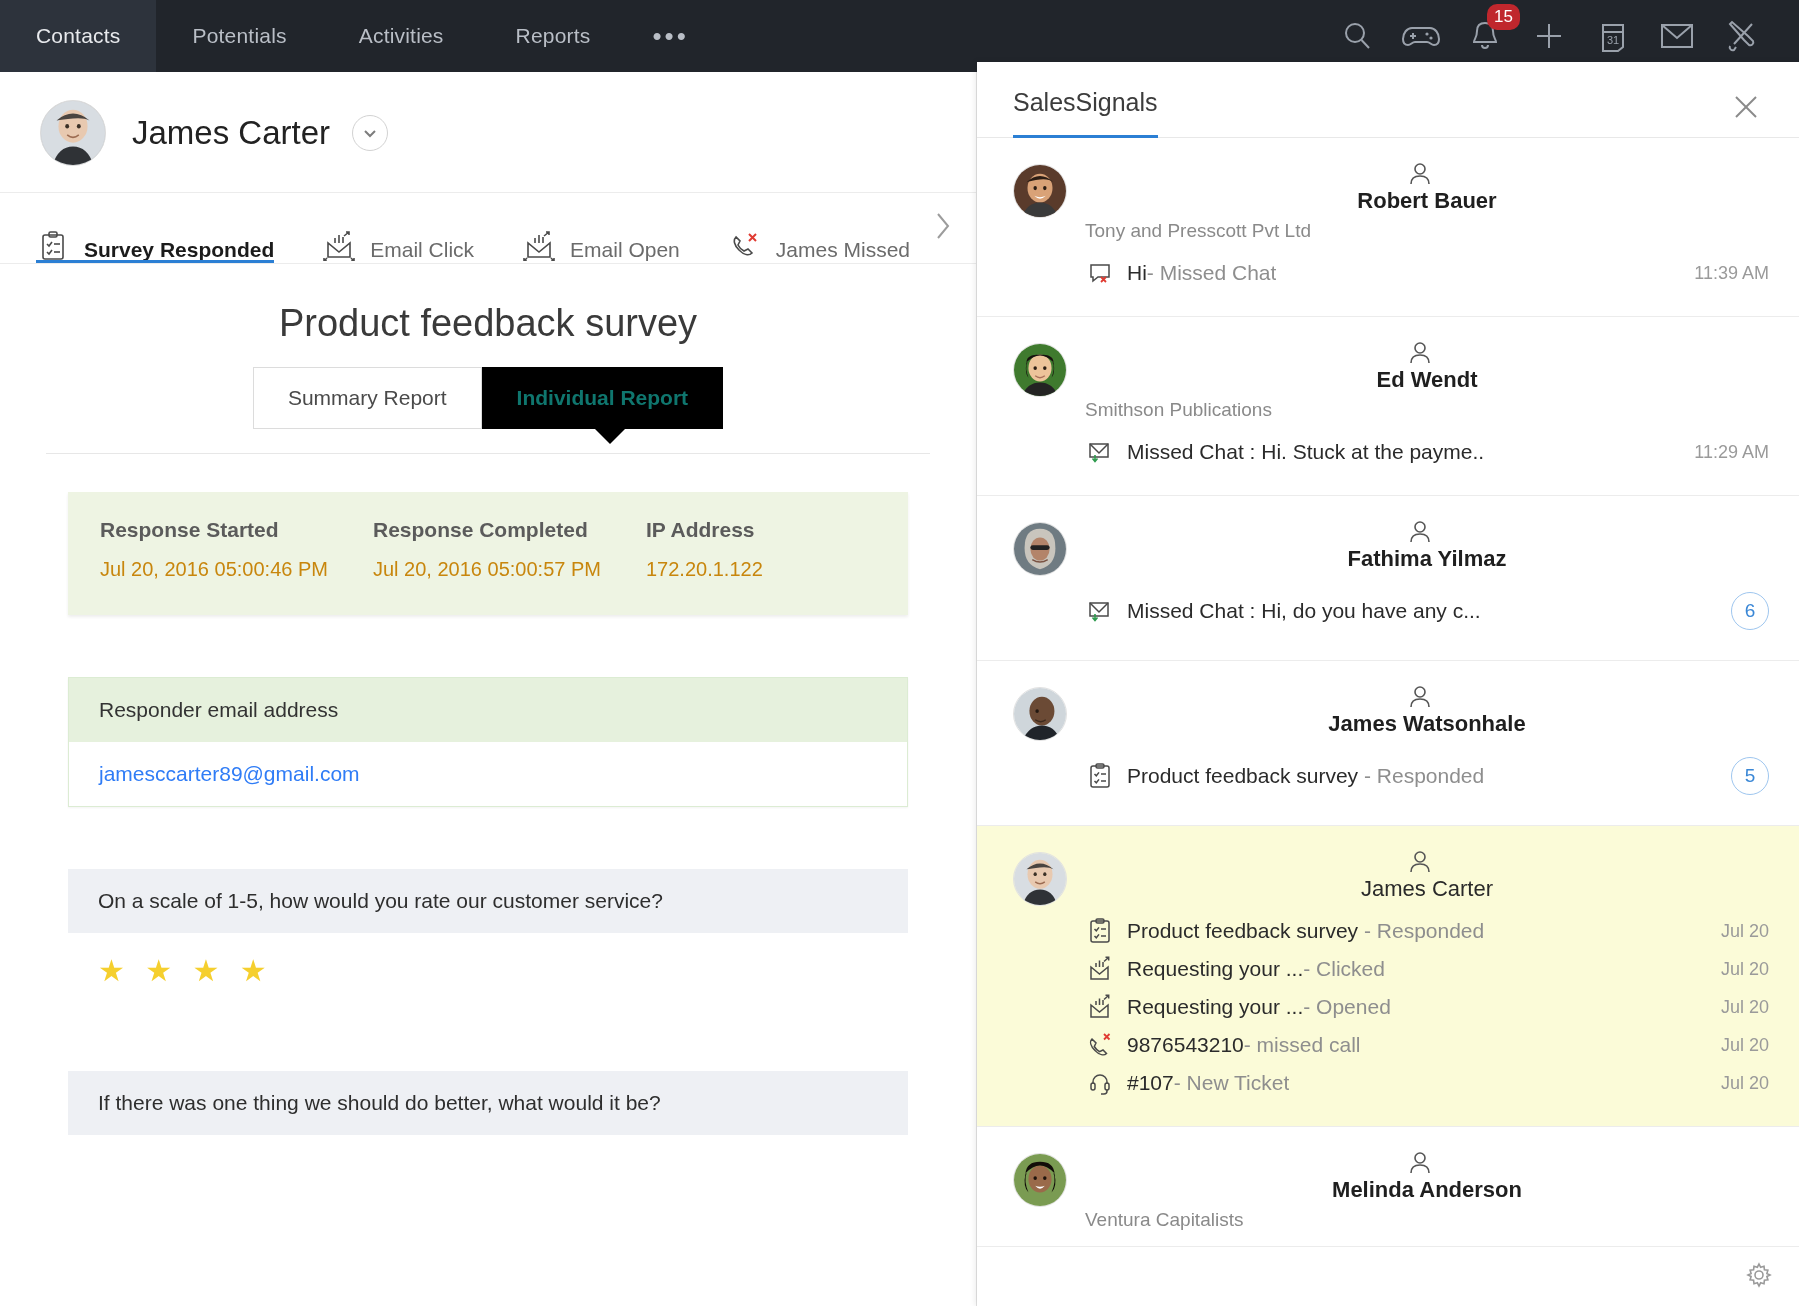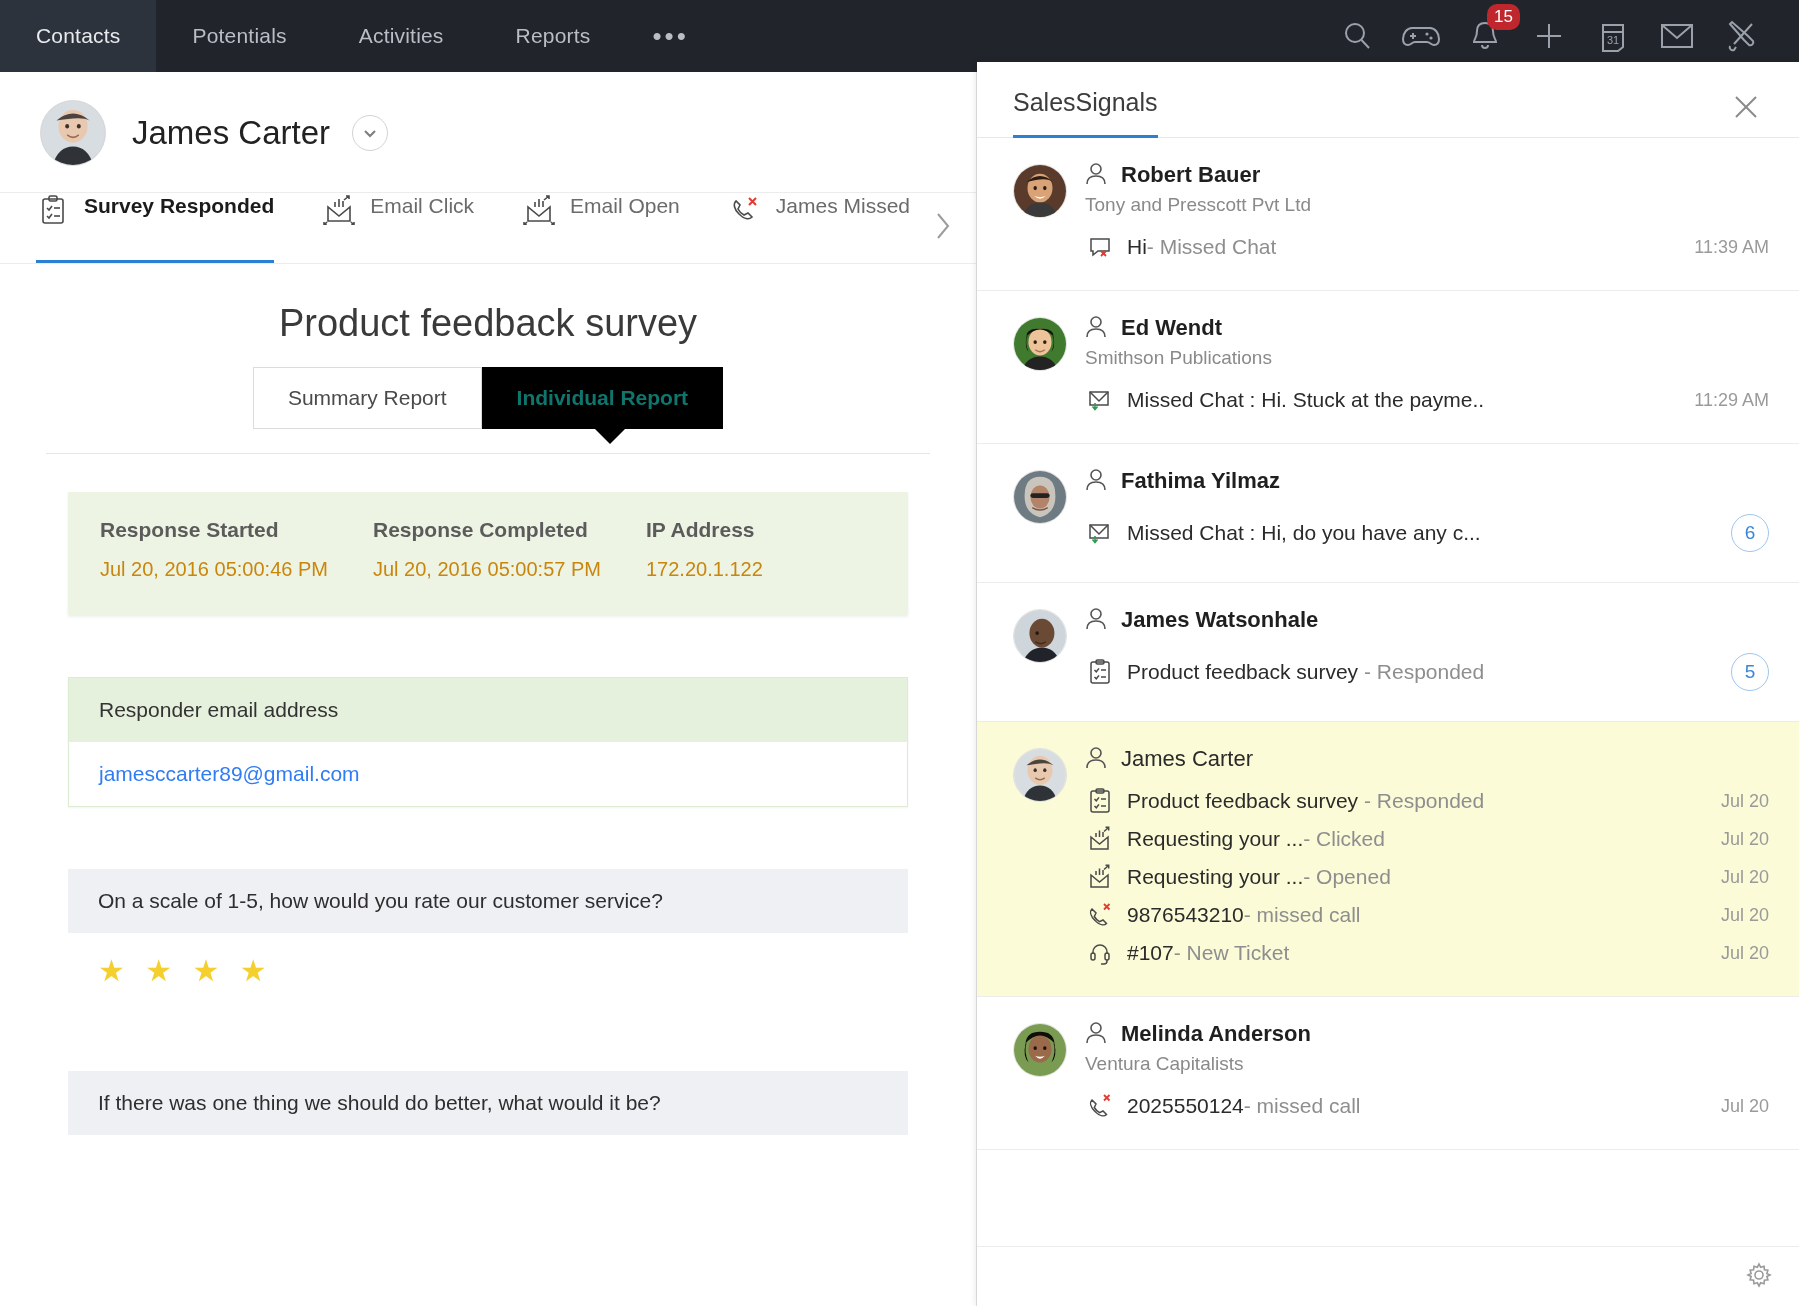--- a/index.html
+++ b/index.html
@@ -52,21 +52,21 @@
   .chev-circle {
     width:36px;height:36px;border-radius:50%;border:1px solid #d2d2d2;
     margin-left:22px; display:flex;align-items:center;justify-content:center;cursor:pointer;
   }
   .chev-circle svg { stroke:#7d7d7d; fill:none; stroke-width:2; }
 
   #signal-tabs {
     display:flex; align-items:center; border-top:1px solid #ececec; border-bottom:1px solid #ececec;
     height:72px; padding-left:36px; position:relative;
   }
-  .sig-tab { display:flex; align-items:flex-start; height:68px; margin-right:48px; cursor:pointer; position:relative; }
+  .sig-tab { display:flex; align-items:flex-end; height:68px; margin-right:48px; cursor:pointer; position:relative; }
   .sig-tab .ico { width:34px; height:32px; margin-right:14px; display:flex; align-items:center; justify-content:center; }
   .sig-tab .ico svg { stroke:#4a4a4a; fill:none; stroke-width:1.6; }
   .sig-tab .lbl { font-size:21px; color:#6b6b6b; }
   .sig-tab.active .lbl { color:#1b1b1b; font-weight:700; }
   .sig-tab.active::after { content:""; position:absolute; left:0; right:0; bottom:-1px; height:3px; background:#2b7fd4; }
   .tabs-next { position:absolute; right:22px; top:50%; transform:translateY(-50%); cursor:pointer; }
   .tabs-next svg { stroke:#9c9c9c; fill:none; stroke-width:2; }
 
   #survey { padding:0 46px; }
   #survey-title { text-align:center; font-size:38px; color:#3a3a3a; font-weight:400; padding:38px 0 22px; }
@@ -111,21 +111,21 @@
   #panel-close svg { stroke:#8a8a8a; stroke-width:2; fill:none; }
   .panel-rule { height:1px; background:#e8e8e8; margin-top:-1px; }
 
   .sig-item { display:flex; padding:24px 30px 24px 36px; border-bottom:1px solid #ececec; cursor:pointer; }
   .sig-item.hl { background:#fbfbd8; }
   .sig-avatar {
     width:54px;height:54px;border-radius:50%;flex:none;margin-right:18px;margin-top:2px;
     overflow:hidden; position:relative; border:1px solid #e1e1e1;
   }
   .sig-body { flex:1; min-width:0; }
-  .sig-name-row { display:flex; align-items:center; margin-bottom:6px; }
+  .sig-name-row { display:flex; align-items:center; margin-bottom:6px;flex-direction:column; }
   .person-ico { width:26px; height:26px; margin-right:10px; flex:none; }
   .person-ico svg { stroke:#555; fill:none; stroke-width:1.6; }
   .sig-name { font-size:22px; font-weight:700; color:#1f1f1f; }
   .sig-name.light { font-weight:400; color:#2a2a2a; }
   .sig-org { font-size:19px; color:#8a8a8a; margin:0 0 12px 0; }
   .sig-line { display:flex; align-items:center; padding:6px 0; }
   .sig-line .lico { width:30px;height:26px;margin-right:12px;flex:none;display:flex;align-items:center;justify-content:center; }
   .sig-line .lico svg { stroke:#4a4a4a; fill:none; stroke-width:1.5; }
   .sig-txt { font-size:21px; color:#2b2b2b; white-space:nowrap; overflow:hidden; text-overflow:ellipsis; }
   .sig-txt .muted { color:#8e8e8e; }

